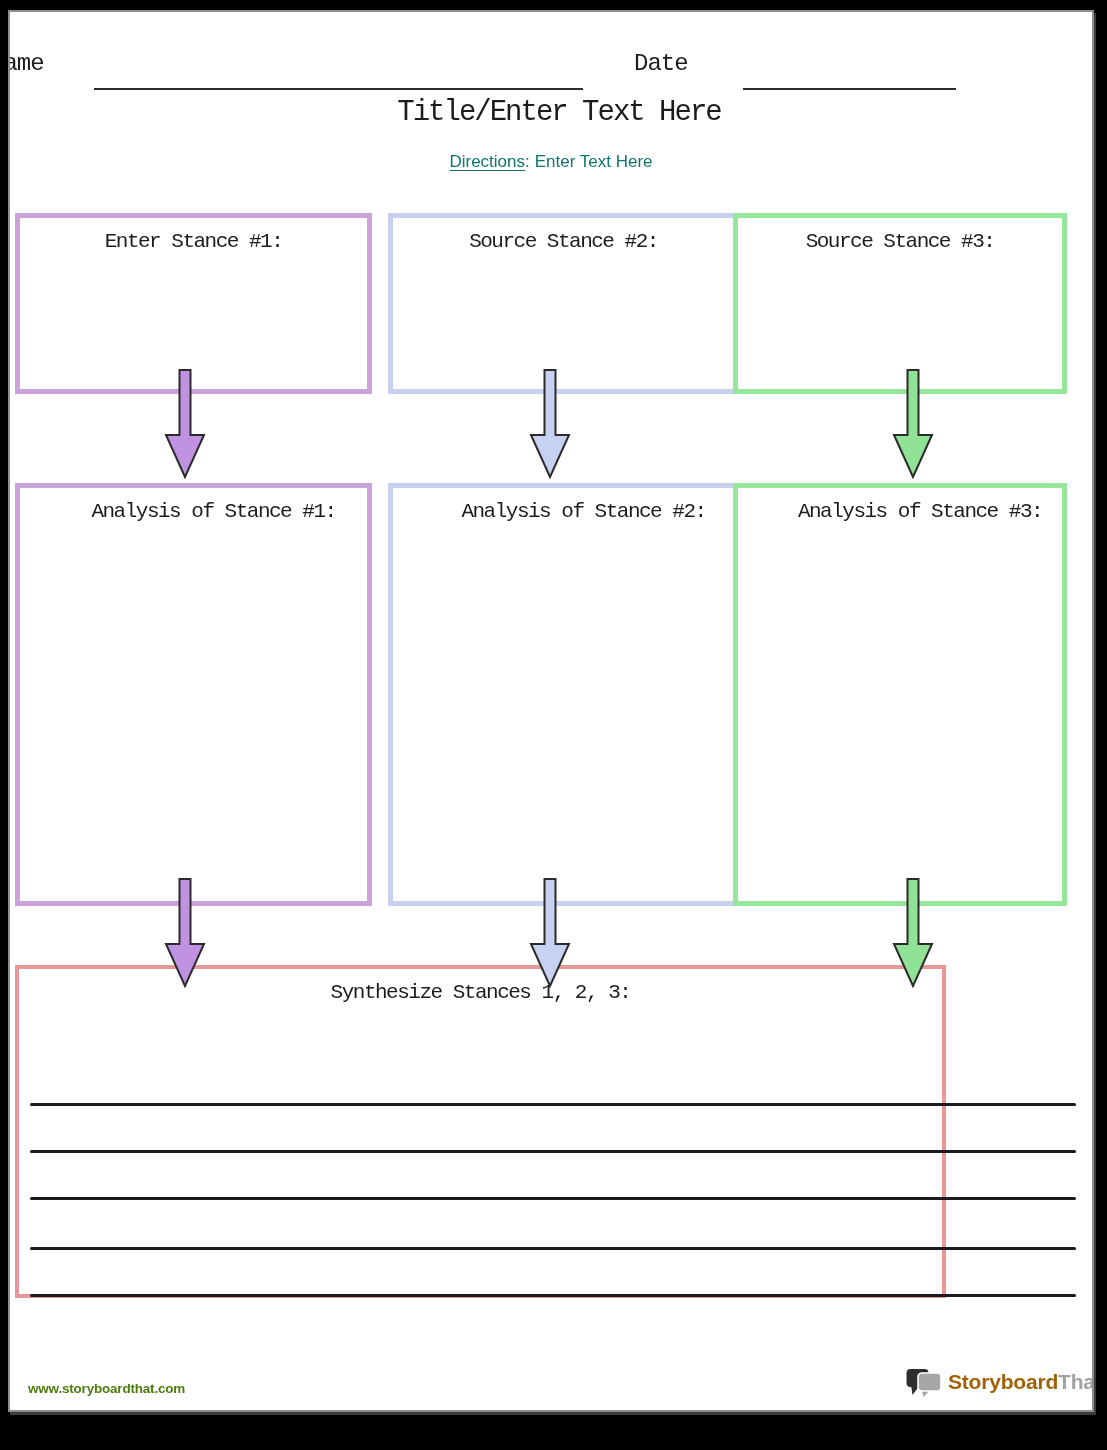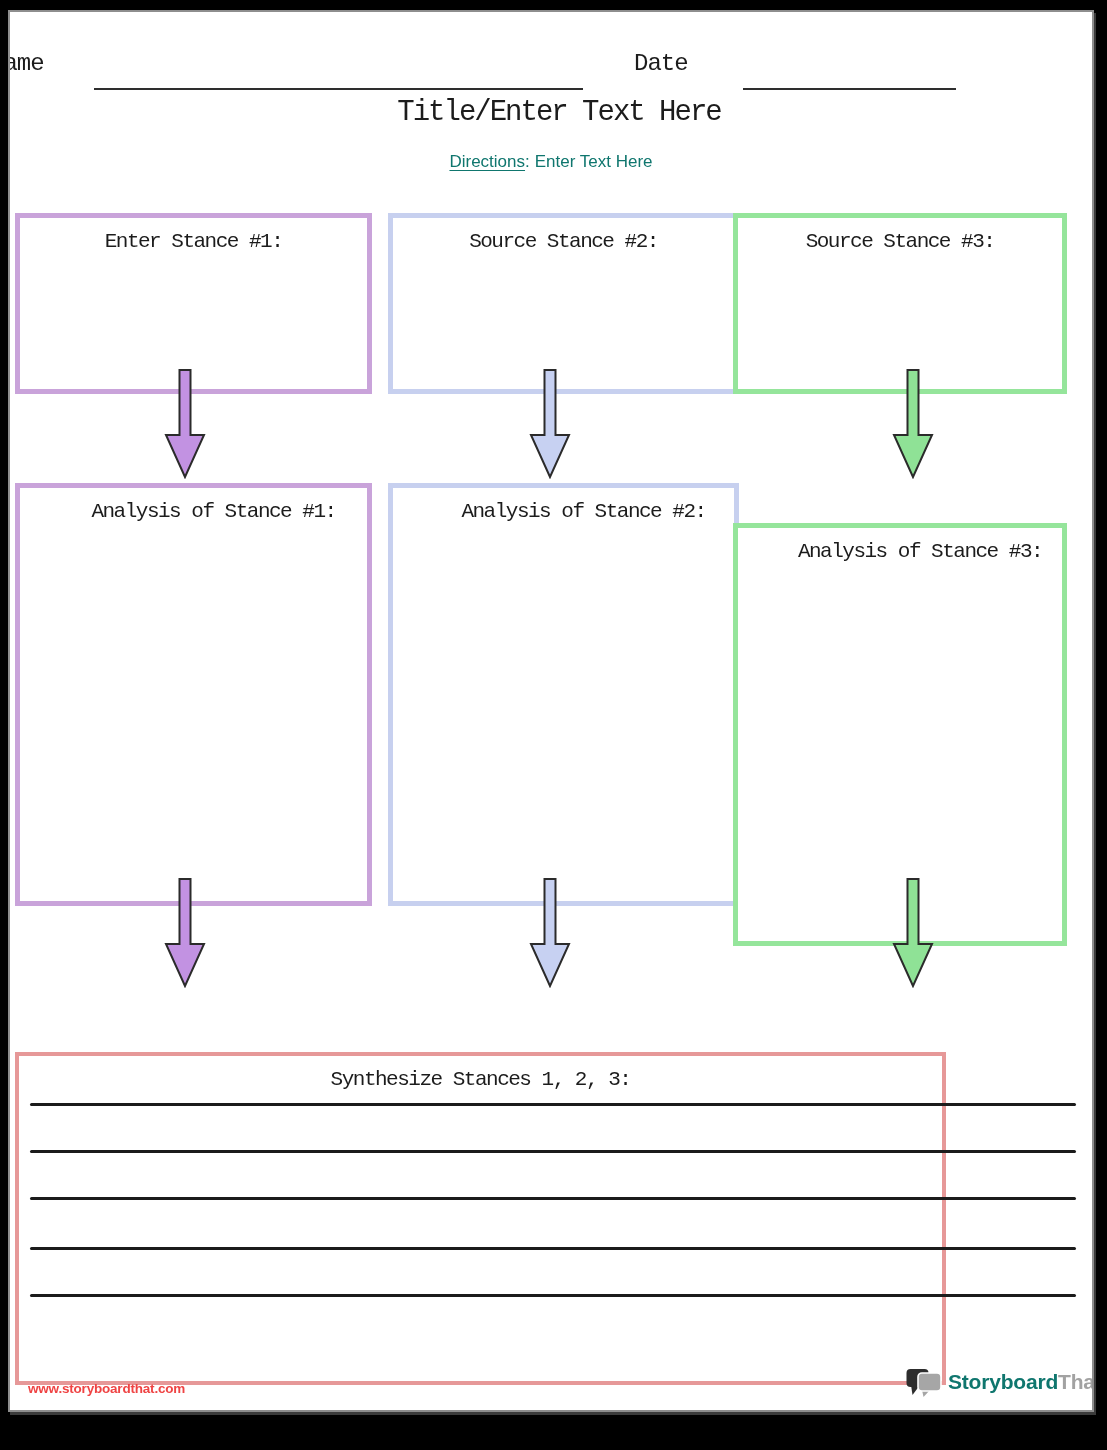--- a/index.html
+++ b/index.html
@@ -43,27 +43,27 @@
   
   .arrow{position:absolute;width:44px;height:110px;z-index:3;}
   .ar1{top:357px;}
   .ar2{top:866px;}
   .ac1{left:153px;}
   .ac2{left:518px;}
   .ac3{left:881px;}
 
   
   .synth{
-    position:absolute;left:5px;top:1040px;width:931px;height:333px;
+    position:absolute;left:5px;top:953px;width:931px;height:333px;
     border:4px solid #e69898;box-sizing:border-box;text-align:center;background:#fff;
   }
   .wline{position:absolute;left:20px;width:1046px;height:3px;background:#1b1b1b;border-radius:2px;}
 
   
-  .url{left:18px;top:1369px;font-size:13.5px;font-weight:700;color:#ef4444;letter-spacing:-0.2px;}
+  .url{left:18px;top:1369px;font-size:13.5px;font-weight:700;color:#4d7c0f;letter-spacing:-0.2px;}
   .logo{left:895px;top:1352px;display:flex;align-items:center;gap:5px;}
   .logo-text{font-size:21px;font-weight:700;letter-spacing:-0.2px;white-space:nowrap;}
 </style>
 </head>
 <body>
 
 <div class="page">
 
   <div class="abs hw name-label">Name</div>
   <div class="uline name-line"></div>
@@ -99,21 +99,21 @@
   </svg>
 
   <div class="wbox row-analysis c1" style="border-color: rgb(201, 163, 218);">
     <span class="hdr hw">Analysis of Stance #1:</span>
     <div class="fill-area"></div>
   </div>
   <div class="wbox row-analysis c2" style="border-color: rgb(199, 208, 239);">
     <span class="hdr hw">Analysis of Stance #2:</span>
     <div class="fill-area"></div>
   </div>
-  <div class="wbox row-analysis c3" style="border-color: rgb(149, 229, 155); margin-top: 40px;">
+  <div class="wbox row-analysis c3" style="border-color: rgb(149, 229, 155);">
     <span class="hdr hw">Analysis of Stance #3:</span>
     <div class="fill-area"></div>
   </div>
 
   <svg class="arrow ar2 ac1" viewBox="0 0 44 110">
     <path d="M16.5 1 H27.5 V66 H41 L22 108 L3 66 H16.5 Z" stroke="#2b2b2b" stroke-width="2" fill="#c292e2"></path>
   </svg>
   <svg class="arrow ar2 ac2" viewBox="0 0 44 110">
     <path d="M16.5 1 H27.5 V66 H41 L22 108 L3 66 H16.5 Z" stroke="#2b2b2b" stroke-width="2" fill="#c7d1f2"></path>
   </svg>
@@ -131,16 +131,16 @@
   <div class="wline" style="top:1282px;"></div>
 
   <div class="abs url">www.storyboardthat.com</div>
   <div class="abs logo">
     <svg width="38" height="36" viewBox="0 0 38 36">
       <path d="M6 21 L15 21 L7.5 31 Z" fill="#2d2d2d"></path>
       <rect x="1.5" y="5" width="22" height="18" rx="4" fill="#2d2d2d"></rect>
       <path d="M17 26 L25 26 L18.5 33 Z" fill="#a6a6a6"></path>
       <rect x="13" y="9" width="23" height="18" rx="4" fill="#a6a6a6" stroke="#ffffff" stroke-width="1.6"></rect>
     </svg>
-    <span class="logo-text"><span style="color: #0f766e;">Storyboard</span><span style="color: rgb(162, 162, 162);">That</span></span>
+    <span class="logo-text"><span style="color: #a16207;">Storyboard</span><span style="color: rgb(162, 162, 162);">That</span></span>
   </div>
 
 </div>
 
 </body></html>

